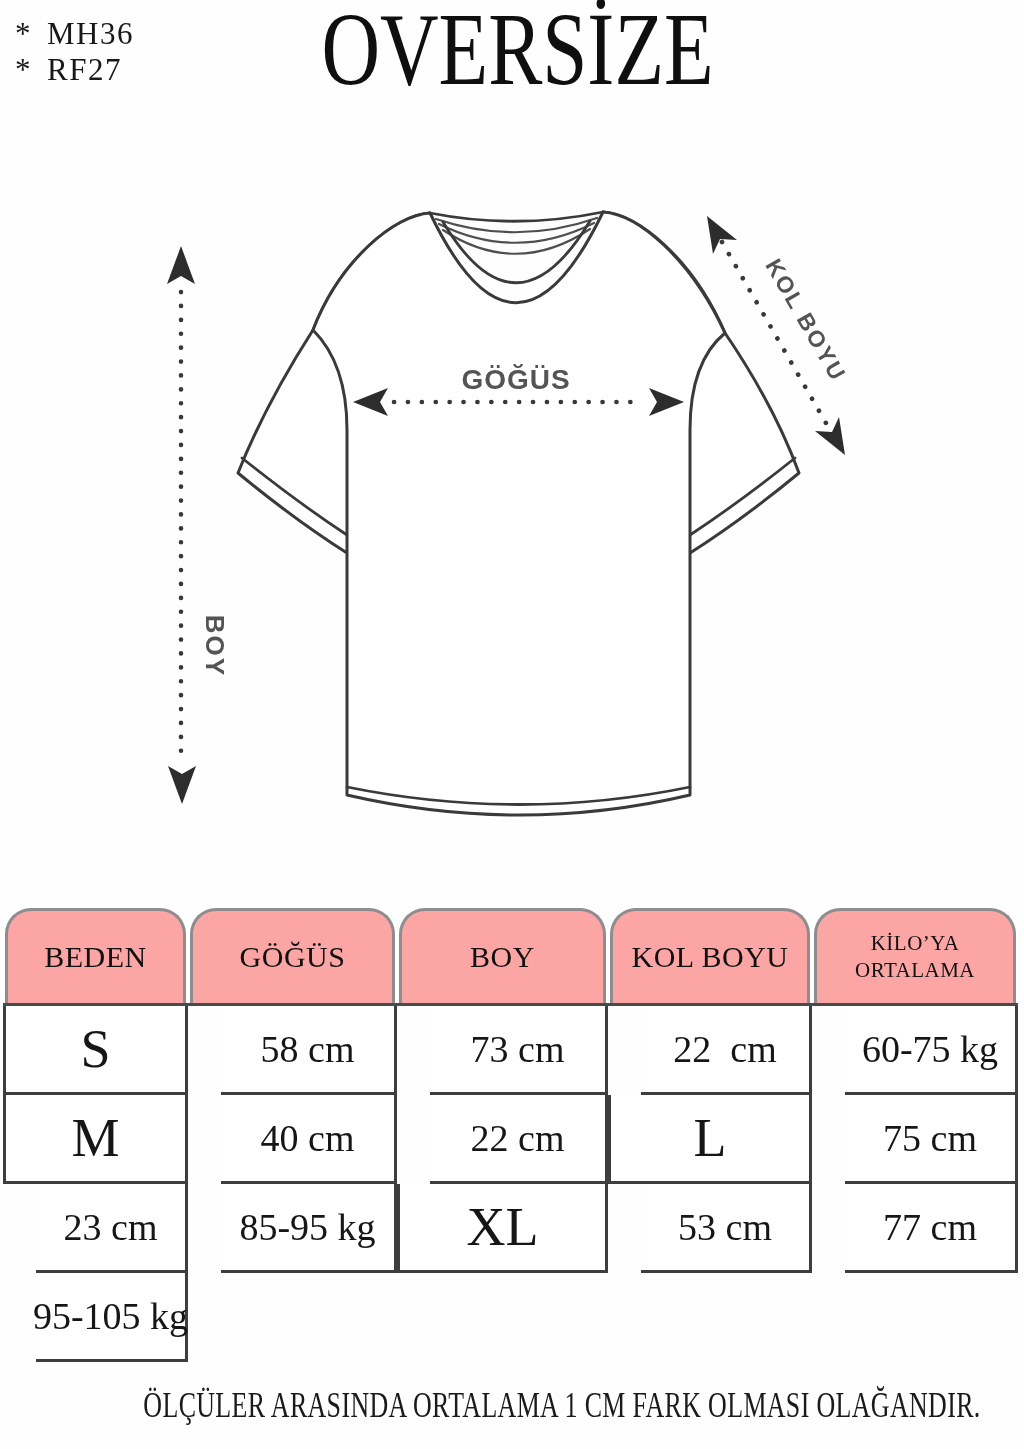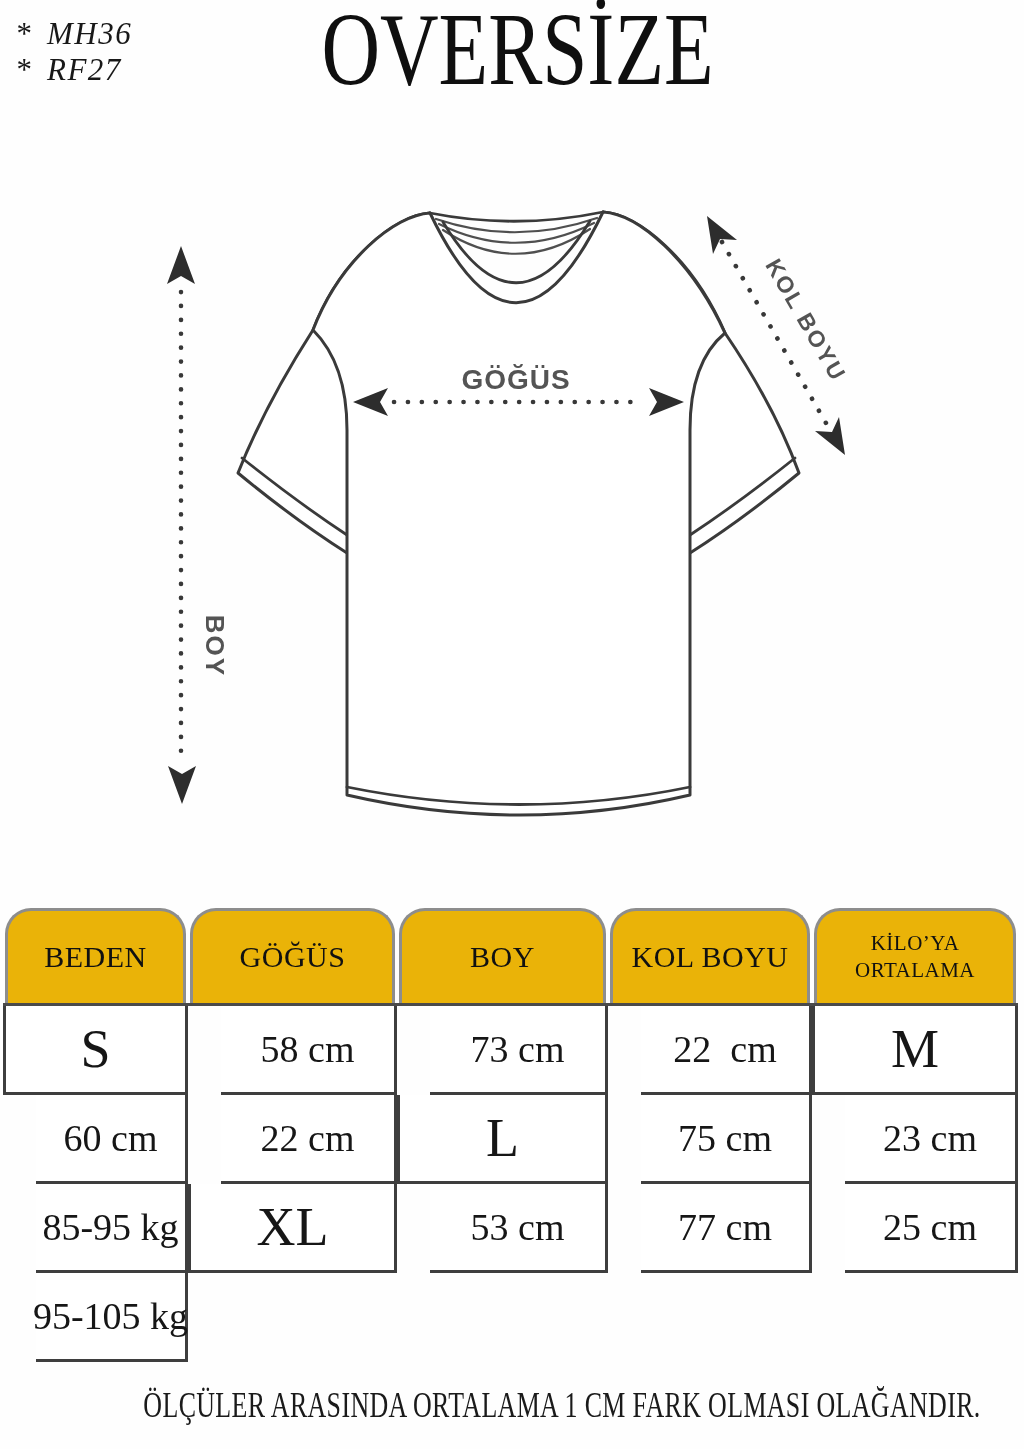--- a/index.html
+++ b/index.html
@@ -1,41 +1,41 @@
 <!DOCTYPE html>
 <html><head>
 <meta charset="utf-8">
 <style>
   html,body{margin:0;padding:0;background:#ffffff;}
   .page{position:relative;width:1024px;height:1449px;background:#fefefe;overflow:hidden;
         font-family:"Liberation Serif",serif;color:#161616;}
 
   .codes{position:absolute;top:16px;left:15px;font-size:31px;letter-spacing:1.5px;
-         line-height:36px;color:#181818;font-style:italic;}
+         line-height:36px;color:#181818;}
   .code-line .star{display:inline-block;width:32px;}
 
   .title{position:absolute;top:-11px;left:0;width:1024px;margin:0;text-align:center;
          font-weight:normal;font-size:104px;color:#0f0f0f;transform:scaleX(0.78);
          padding-left:14px;box-sizing:border-box;white-space:nowrap;}
 
   .diagram{position:absolute;left:155px;top:175px;width:710px;height:665px;}
   .shirt{fill:#ffffff;stroke:#3a3a3a;stroke-width:3;stroke-linejoin:round;stroke-linecap:round;}
   .thin{fill:none;stroke:#4f4f4f;stroke-width:2.2;stroke-linecap:round;}
   .hemline{fill:none;stroke:#3a3a3a;stroke-width:2.8;stroke-linecap:round;}
   .dots{fill:none;stroke:#383838;stroke-width:4.6;stroke-linecap:round;stroke-dasharray:0.1 13.8;}
   .head{fill:#2d2d2d;stroke:none;}
   .mlabel{font-family:"Liberation Sans",sans-serif;font-weight:bold;fill:#545454;}
   .lbl-chest{font-size:28px;letter-spacing:1px;}
   .lbl-sleeve{font-size:23px;letter-spacing:2px;}
   .lbl-length{font-size:26px;letter-spacing:2px;}
 
   .tbl{position:absolute;left:3px;top:908px;width:1015px;}
   .thead{display:grid;grid-template-columns:185px 209px 211px 204px 206px;height:95px;}
   .tab{margin:0 2px;border:3px solid #8d8d8d;border-bottom:none;border-radius:26px 26px 0 0;
-       background:#eab308;display:flex;align-items:center;justify-content:center;
+       background:#fca5a5;display:flex;align-items:center;justify-content:center;
        font-size:30px;color:#111;letter-spacing:0.5px;}
   .tab.small{font-size:21px;line-height:1.3;flex-direction:column;text-align:center;letter-spacing:0.5px;}
   .tbody{display:grid;grid-template-columns:185px 209px 211px 204px 206px;grid-auto-rows:89px;
          border-top:3px solid #4a4a4a;}
   .cell{border-right:3px solid #3e3e3e;border-bottom:3px solid #3e3e3e;background:#fff;
         display:flex;align-items:center;justify-content:center;}
   .cell.first{border-left:3px solid #3e3e3e;}
   .c-size{font-size:54px;}
   .c-val{font-size:38px;white-space:pre;margin-left:33px;}
 
@@ -105,33 +105,33 @@
       <div class="tab small">
         <span>KİLO’YA</span>
         <span>ORTALAMA</span>
       </div>
     </div>
     <div class="tbody">
       <div class="cell first c-size">S</div>
       <div class="cell c-val">58 cm</div>
       <div class="cell c-val">73 cm</div>
       <div class="cell c-val">22  cm</div>
+      <div class="cell c-val">60-75 kg</div>
 
       <div class="cell first c-size">M</div>
-      <div class="cell c-val">60 cm</div>
+      <div class="cell c-val">40 cm</div>
       <div class="cell c-val">22 cm</div>
 
       <div class="cell first c-size">L</div>
       <div class="cell c-val">75 cm</div>
       <div class="cell c-val">23 cm</div>
       <div class="cell c-val">85-95 kg</div>
 
       <div class="cell first c-size">XL</div>
       <div class="cell c-val">53 cm</div>
       <div class="cell c-val">77 cm</div>
-      <div class="cell c-val">25 cm</div>
       <div class="cell c-val">95-105 kg</div>
     </div>
   </div>
 
   <div class="footer">ÖLÇÜLER ARASINDA ORTALAMA 1 CM FARK OLMASI OLAĞANDIR.</div>
 
 </div>
 
 </body></html>

